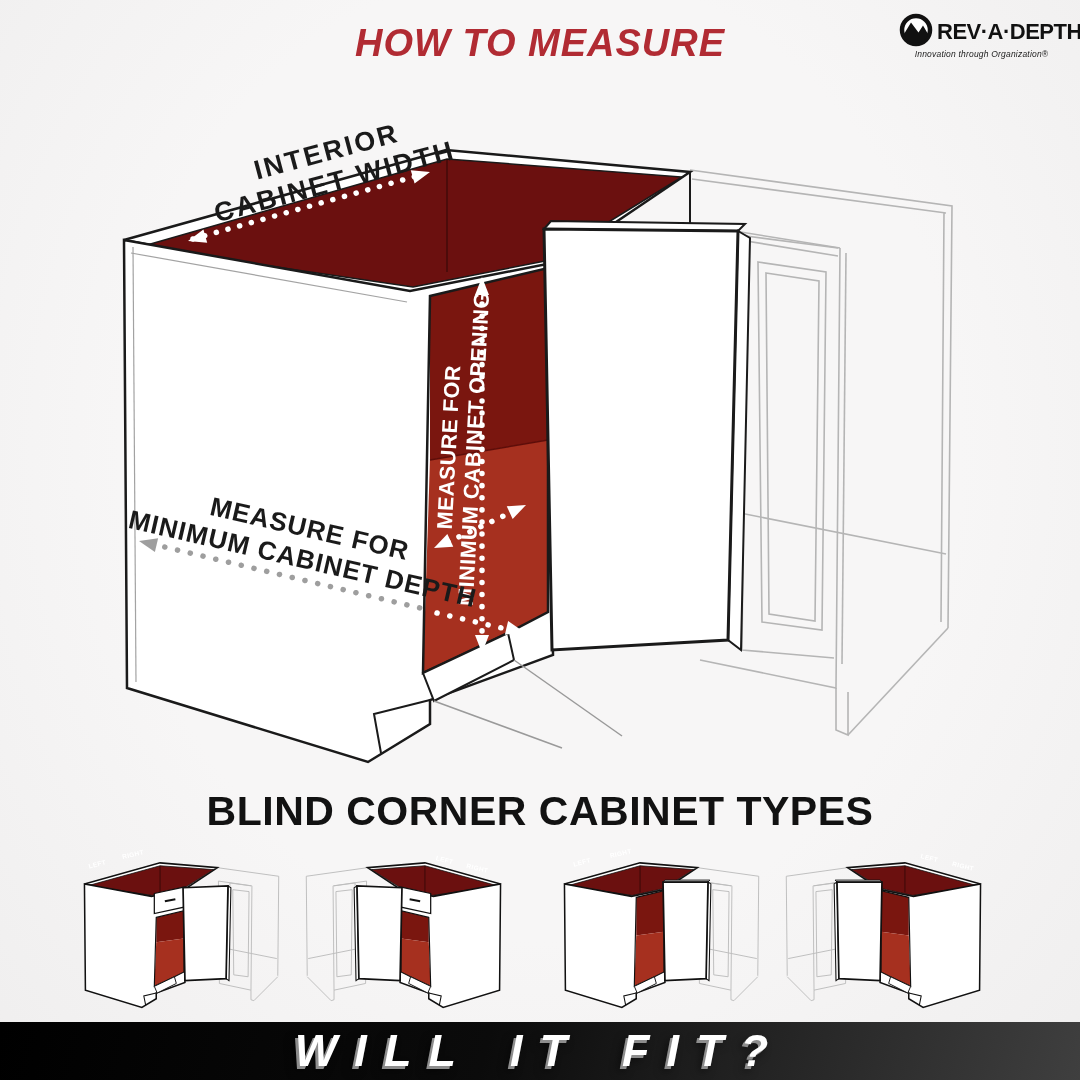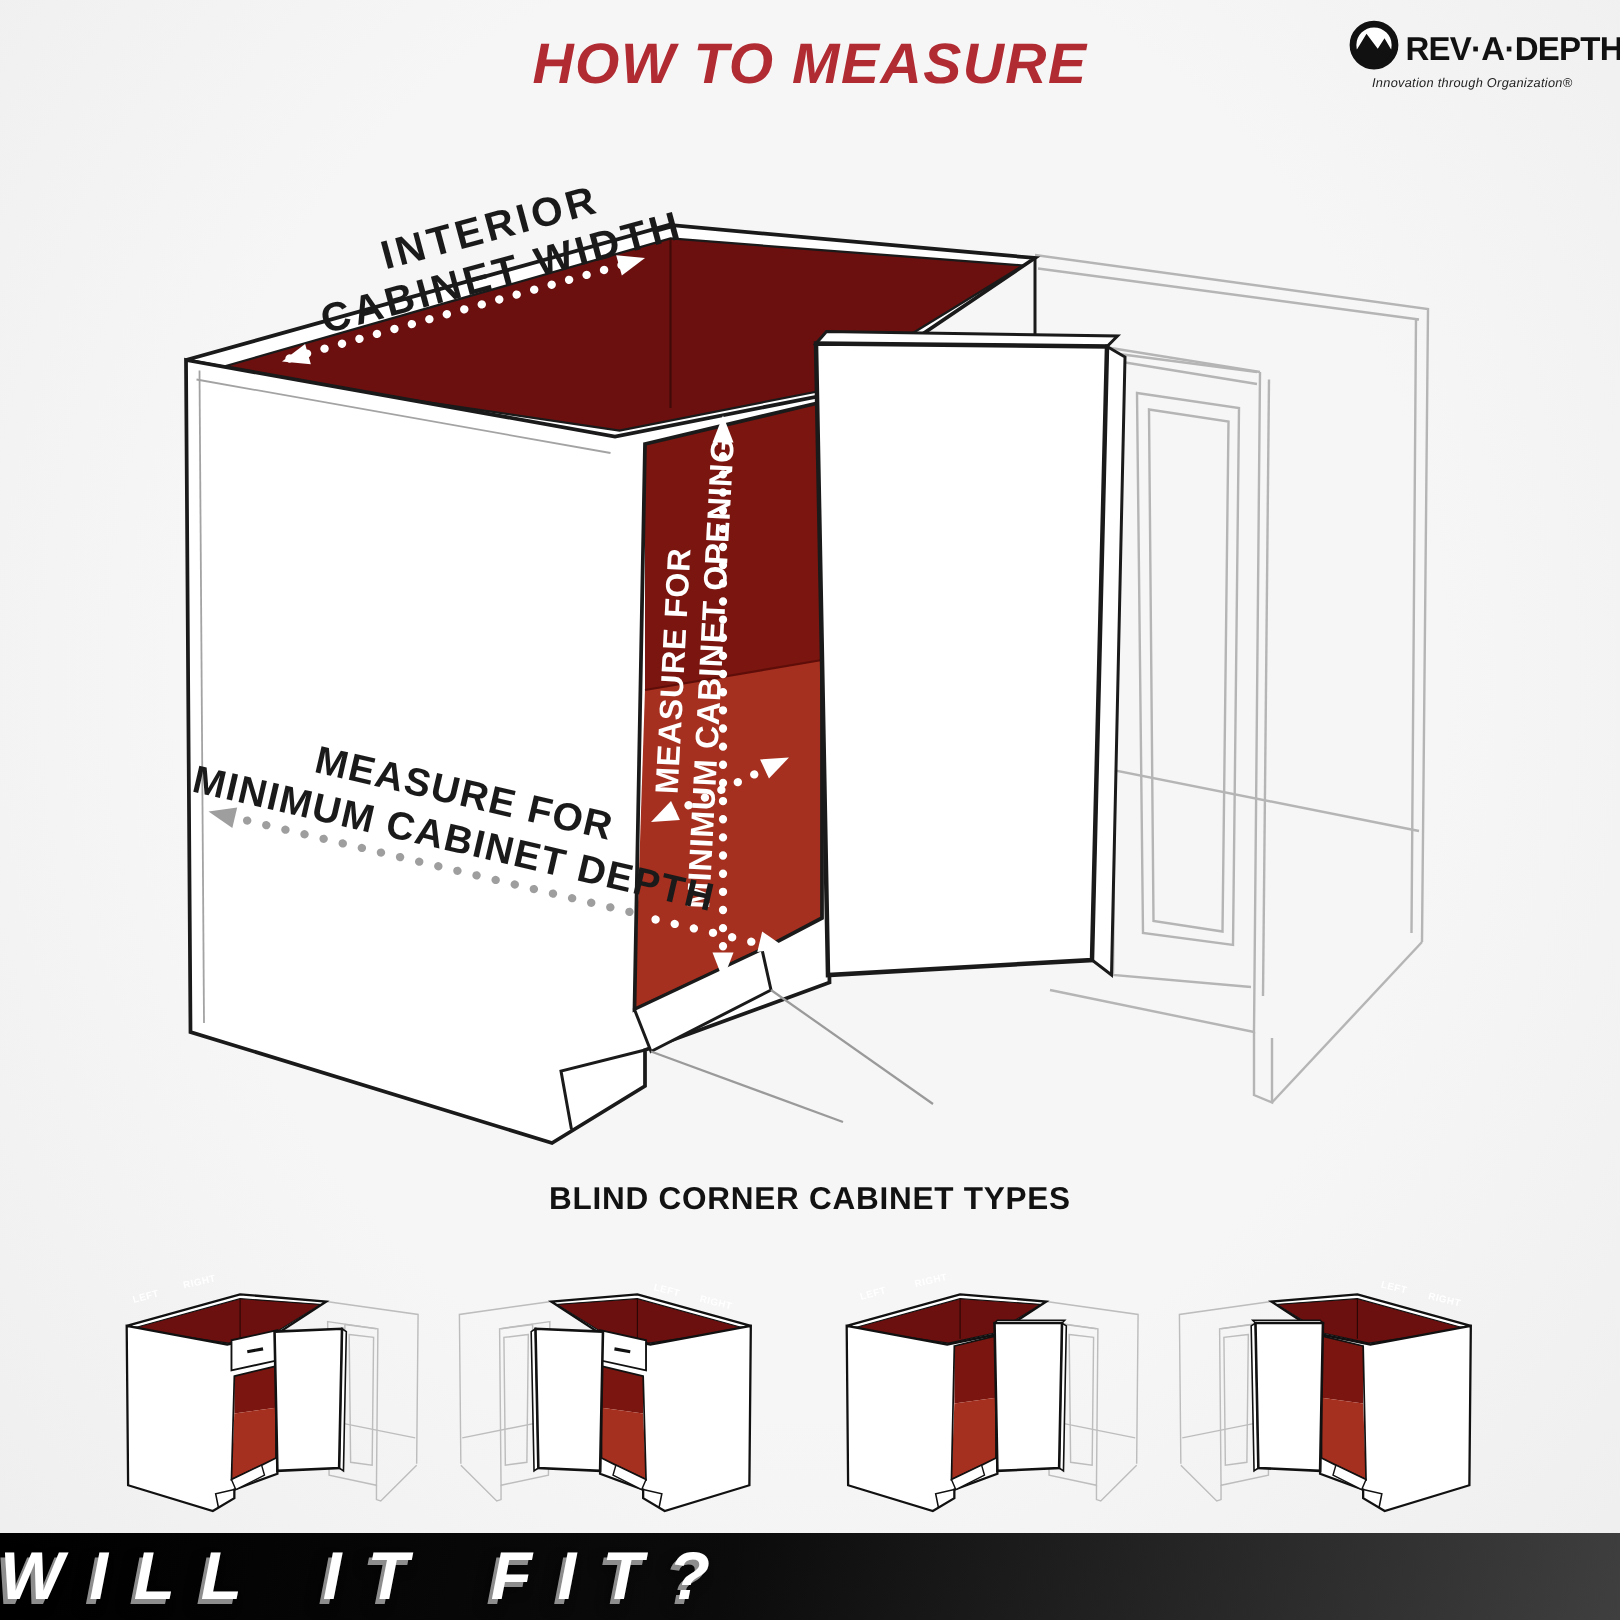--- a/index.html
+++ b/index.html
@@ -11,26 +11,26 @@
   .hdr{position:absolute;left:0;top:24px;width:100%;text-align:center;line-height:1.05;}
   .kicker{font-size:38px;font-weight:900;font-style:italic;color:#B12B33;letter-spacing:1px;}
   .title{font-size:36px;font-weight:900;color:#121212;letter-spacing:.5px;margin-top:2px;}
   .logo{position:absolute;right:16px;top:13px;width:165px;}
   .logo-row{display:flex;align-items:center;gap:4px;}
   .brand{font-size:22px;font-weight:900;color:#111;letter-spacing:-.5px;white-space:nowrap;}
   .reg{font-size:9px;vertical-align:super;font-weight:700;}
   .tagline{font-size:8.5px;font-style:italic;color:#222;text-align:center;margin-top:-2px;letter-spacing:.2px;}
   .main-art{position:absolute;left:0;top:0;width:1080px;height:1080px;}
   .types-title{position:absolute;left:0;top:788px;width:100%;text-align:center;
-    font-size:21px;font-weight:900;color:#121212;letter-spacing:.5px;}
+    font-size:41px;font-weight:900;color:#121212;letter-spacing:.5px;}
   .thumb-row{position:absolute;left:55px;top:838px;width:975px;display:flex;gap:5px;}
   .thumb-row svg{width:235px;height:178px;}
   .banner{position:absolute;left:0;bottom:0;width:100%;height:58px;
     background:linear-gradient(105deg,#000 0%,#0b0b0b 45%,#3f3f3f 100%);
-    display:flex;align-items:center;}
+    display:flex;align-items:center;justify-content:center;}
   .banner-text{color:#fff;font-size:45px;font-weight:700;font-style:italic;
     letter-spacing:.38em;word-spacing:.18em;
     text-shadow:-3px 3px 0 #8d8d8d, -5px 5px 8px rgba(0,0,0,.55);}
   text{font-family:"Liberation Sans", sans-serif;}
 </style>
 </head>
 <body>
 
 <div class="hdr">
   <div class="kicker">HOW TO MEASURE</div>

